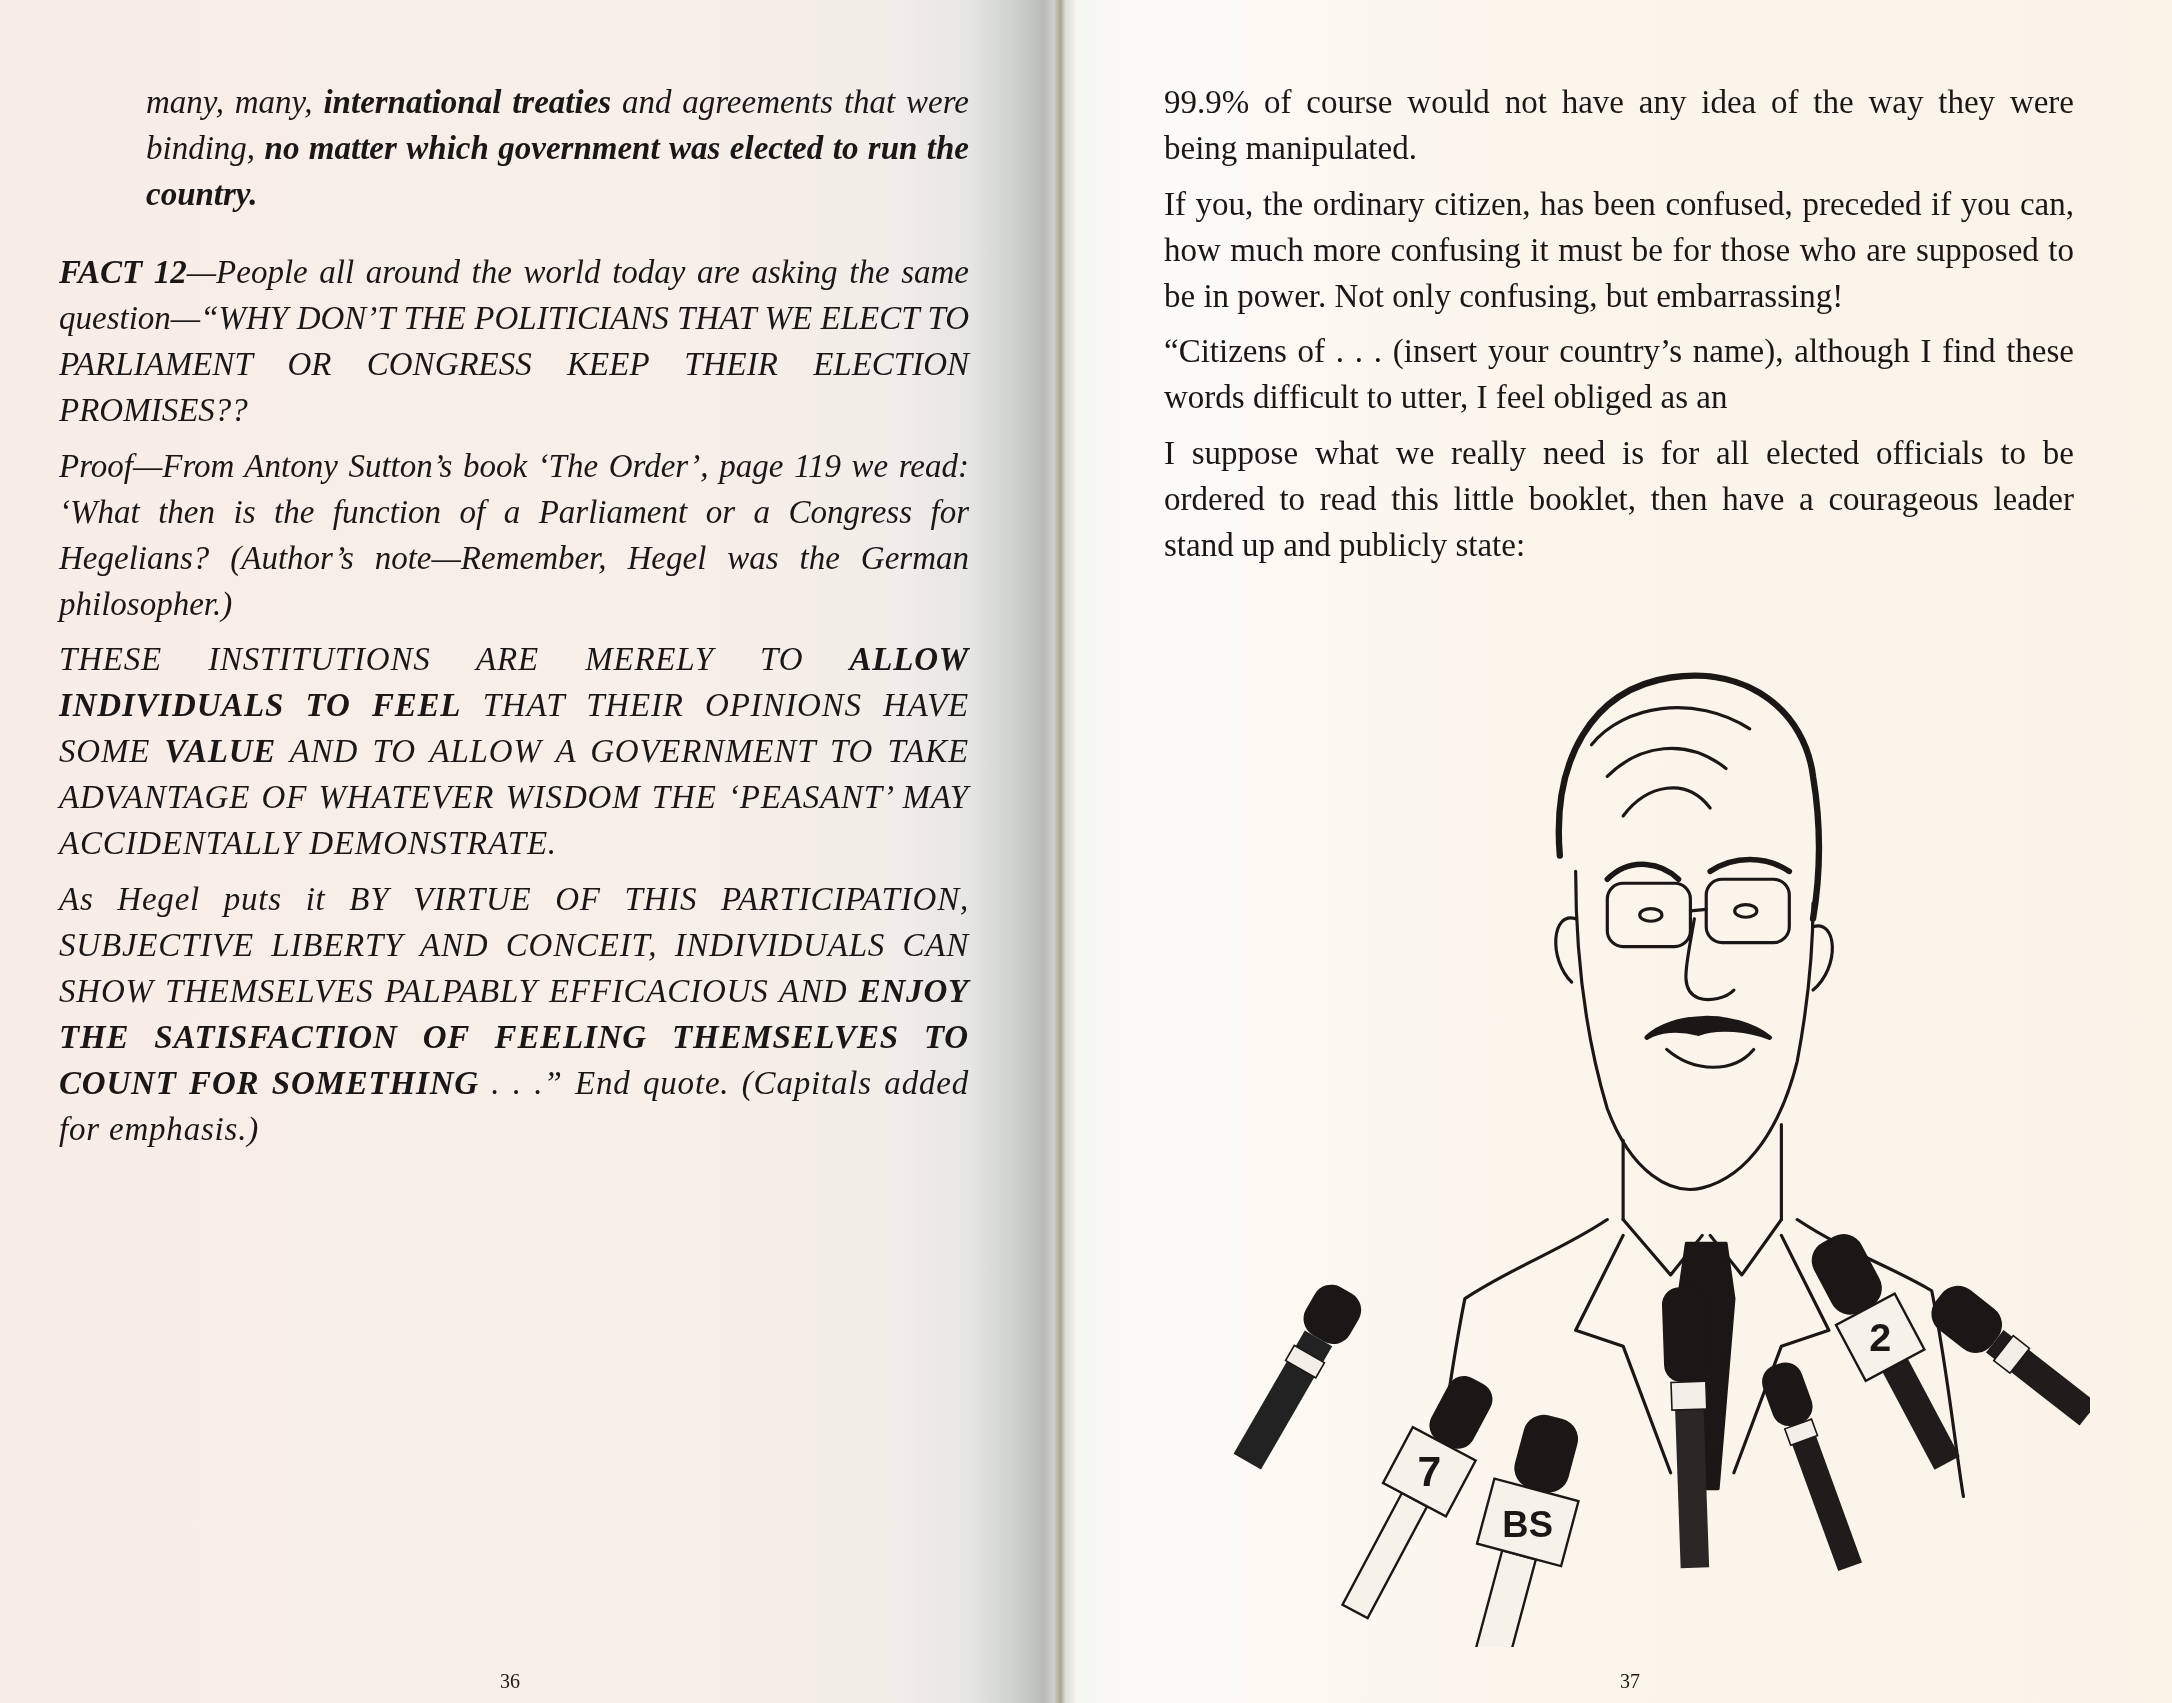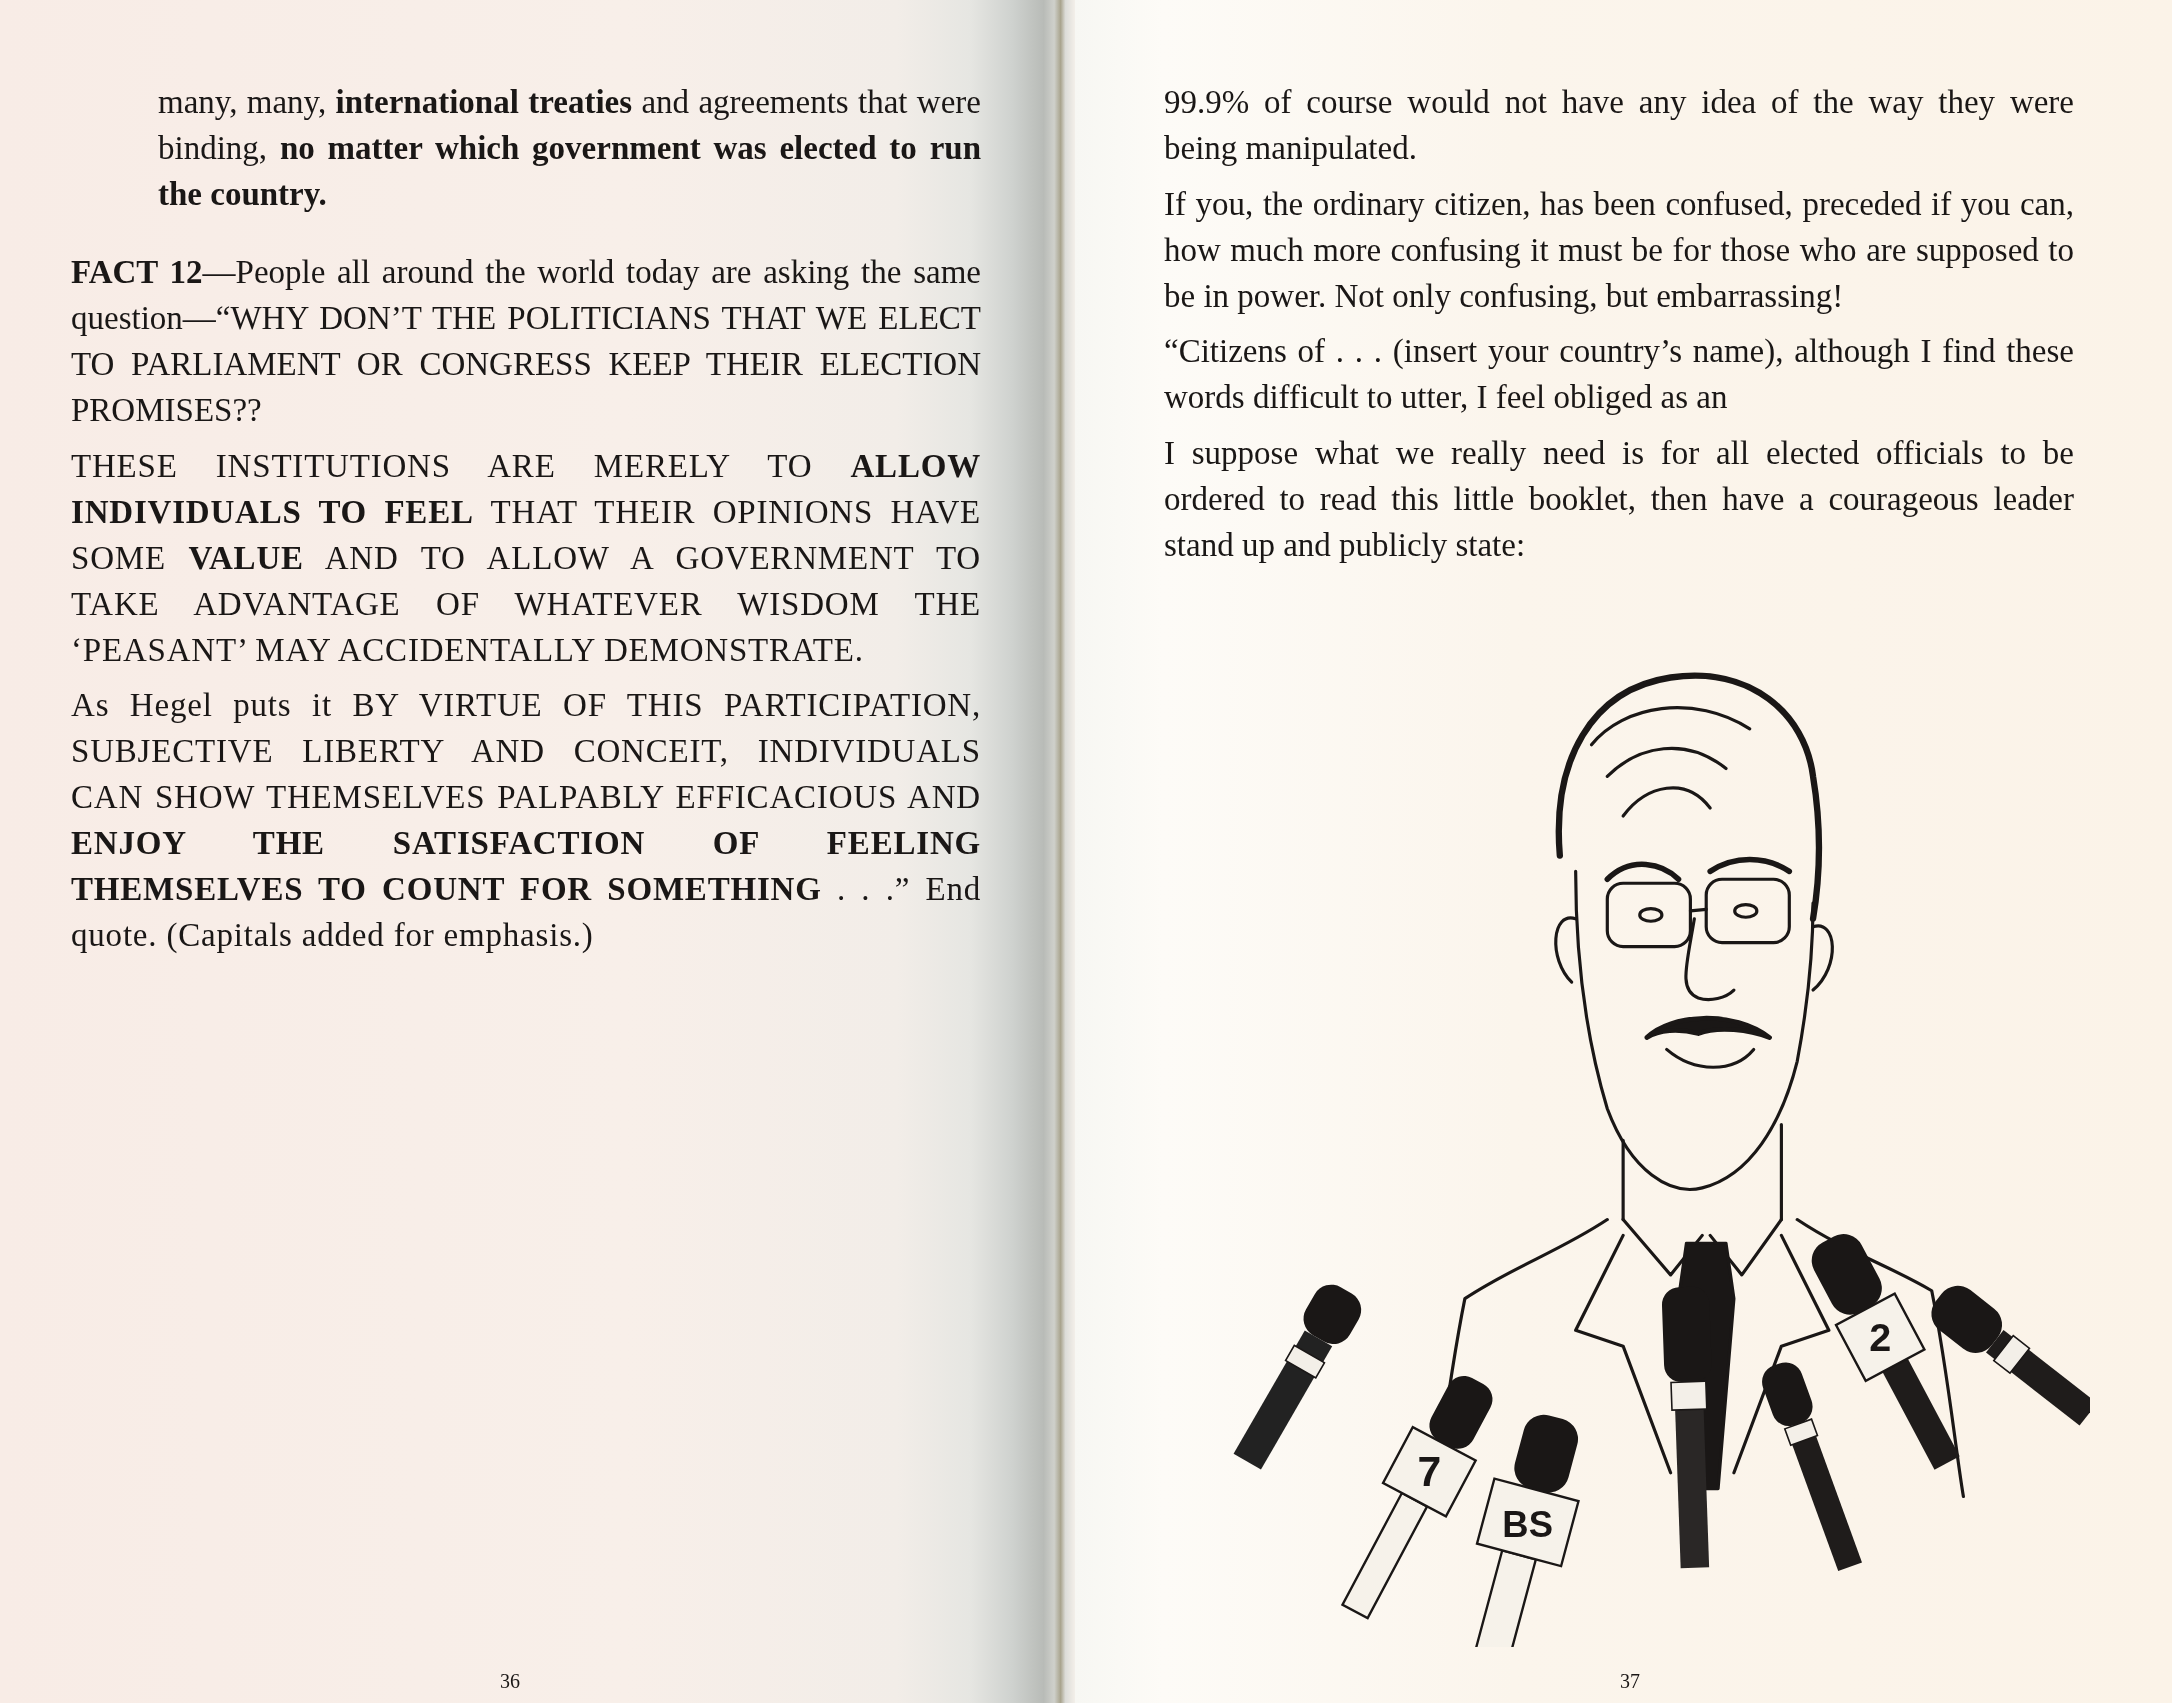--- a/index.html
+++ b/index.html
@@ -17,21 +17,21 @@
   }
   .page-right {
     left: 1075px; width: 1097px;
     background: linear-gradient(90deg, #f7f7f3 0%, #fdfbf7 8%, #fbf5ec 40%, #fbf3e8 100%);
   }
   .gutter {
     position: absolute; left: 1043px; top: 0; width: 32px; height: 1704px;
     background: linear-gradient(90deg, #b7bab6 0%, #cfd0cb 35%, #a9a48e 55%, #dcdcd8 70%, #f3efe9 100%);
   }
   .text-block { position: absolute; font-size: 33px; line-height: 46px; }
-  .left-text { left: 71px; top: 79px; width: 910px; }
+  .left-text { left: 59px; top: 79px; width: 910px; font-style: italic; }
   .right-text { left: 1164px; top: 79px; width: 910px; }
   .para { margin: 0 0 9.5px 0; text-align: justify; text-align-last: left; }
   .para.indent { padding-left: 87px; }
   .para.caps { letter-spacing: 0.8px; }
   .gap-lg { margin-bottom: 32px; }
   b { font-weight: bold; }
   .page-num {
     position: absolute; top: 1661px; font-size: 20px; line-height: 40px;
     color: #1a1716;
   }
@@ -43,20 +43,21 @@
 </style>
 </head>
 <body>
 
 <div class="spread">
 
   <div class="page page-left">
     <div class="text-block left-text">
       <p class="para indent gap-lg"><span>many, many, </span><b>international treaties</b><span> and agreements that were binding, </span><b>no matter which government was elected to run the country.</b></p>
       <p class="para"><b>FACT 12</b><span>—People all around the world today are asking the same question—“WHY DON’T THE POLITICIANS THAT WE ELECT TO PARLIAMENT OR CONGRESS KEEP THEIR ELECTION PROMISES??</span></p>
+      <p class="para"><span>Proof—From Antony Sutton’s book ‘The Order’, page 119 we read: ‘What then is the function of a Parliament or a Congress for Hegelians? (Author’s note—Remember, Hegel was the German philosopher.)</span></p>
       <p class="para caps"><span>THESE INSTITUTIONS ARE MERELY TO </span><b>ALLOW INDIVIDUALS TO FEEL</b><span> THAT THEIR OPINIONS HAVE SOME </span><b>VALUE</b><span> AND TO ALLOW A GOVERNMENT TO TAKE ADVANTAGE OF WHATEVER WISDOM THE ‘PEASANT’ MAY ACCIDENTALLY DEMONSTRATE.</span></p>
       <p class="para caps"><span>As Hegel puts it BY VIRTUE OF THIS PARTICIPATION, SUBJECTIVE LIBERTY AND CONCEIT, INDIVIDUALS CAN SHOW THEMSELVES PALPABLY EFFICACIOUS AND </span><b>ENJOY THE SATISFACTION OF FEELING THEMSELVES TO COUNT FOR SOMETHING</b><span> . . .” End quote. (Capitals added for emphasis.)</span></p>
     </div>
     <div class="page-num pn-left">36</div>
   </div>
 
   <div class="gutter"></div>
 
   <div class="page page-right">
     <div class="page-num pn-right" style="left:545px">37</div>

